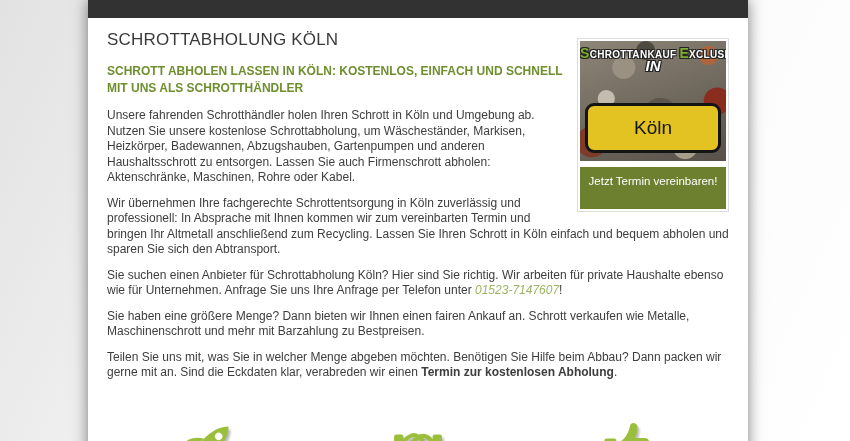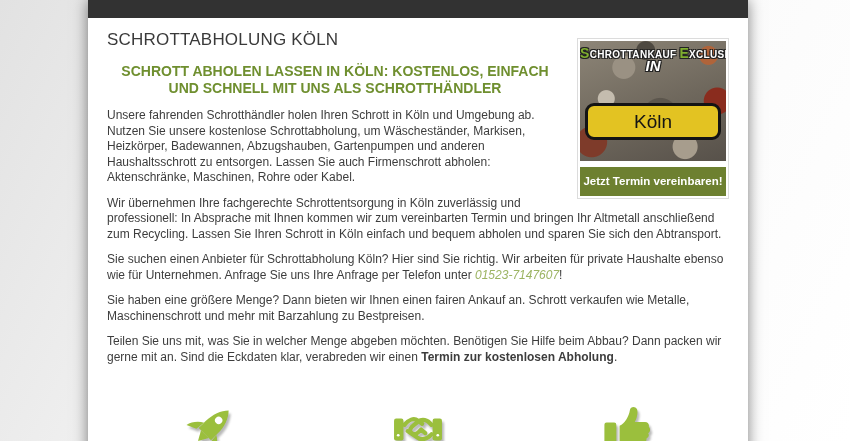--- a/index.html
+++ b/index.html
@@ -17,23 +17,22 @@
     background:#fff;
   }
   .topbar { height:18px; background:#323232; }
   .content { padding:12px 19px 20px 19px; min-height:423px; background:#fff; }
 
   h1.page-title {
     font-size:17px; font-weight:400; color:#3a3a3a; letter-spacing:0.2px;
     margin-bottom:13px;
   }
   h2.page-subtitle {
-    font-size:14px; font-weight:700; color:#6f8f2f; line-height:17px;
+    font-size:12px; font-weight:700; color:#6f8f2f; line-height:17px;
     margin-bottom:11px;
-    text-align:center;
   }
   p.body-text {
     font-size:12px; color:#3d3d3d; line-height:15.5px; margin-bottom:10px;
   }
   p.body-text a.phone { color:#9cb462; text-decoration:none;font-style:italic; }
   p.body-text b { font-weight:700; }
 
   
   .promo-card {
     float:right; width:152px; margin:8px 0 10px 14px;
@@ -59,28 +58,28 @@
     text-shadow:-1px -1px 0 #222,1px -1px 0 #222,-1px 1px 0 #222,1px 1px 0 #222;
     white-space:nowrap;
   }
   .promo-title .cap { font-size:14px; color:#7fae2f; }
   .promo-in {
     position:absolute; top:16px; left:0; right:0; text-align:center;
     color:#fff; font-size:15px; font-weight:700; font-style:italic;
     text-shadow:-1px -1px 0 #222,1px -1px 0 #222,-1px 1px 0 #222,1px 1px 0 #222;
   }
   .city-sign {
-    position:absolute; left:5px; right:5px; top:62px; height:37px;
+    position:absolute; left:5px; right:5px; top:62px; height:50px;
     background:#e3c322; border:3px solid #141414; border-radius:9px;
     display:flex; align-items:center; justify-content:center;
     color:#141414; font-size:19px; font-weight:400;
   }
   .cta-button {
-    display:block; width:100%; margin-top:6px; padding:8px 0 9px 0;
-    background:#6d8030; border:none; color:#fff; font-weight:700;
+    display:block; width:100%; margin-top:6px; padding:8px 0 22px 0;
+    background:#6d8030; border:none; color:#fff; font-weight:400;
     font-size:11.5px; font-family:inherit; text-align:center; cursor:pointer;
   }
 
   
   .features { clear:both; display:flex; padding-top:24px; }
   .feature { flex:1; text-align:center; }
   .feature .icon-wrap { height:55px; display:flex; align-items:flex-end; justify-content:center; }
   .feature svg { filter:drop-shadow(2px 3px 1px rgba(100,100,100,0.45)); }
 </style>
 </head>

